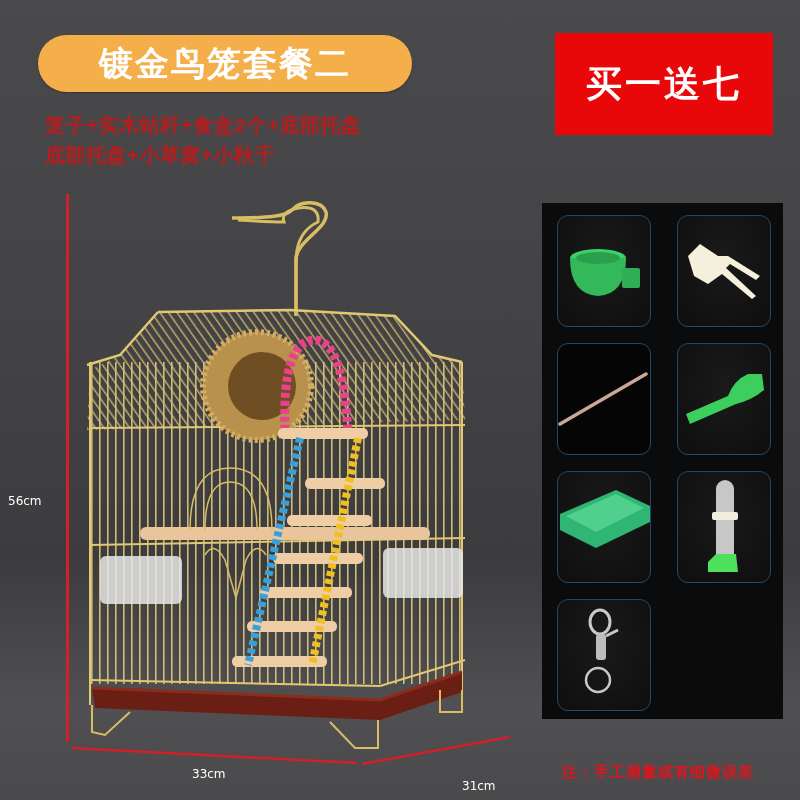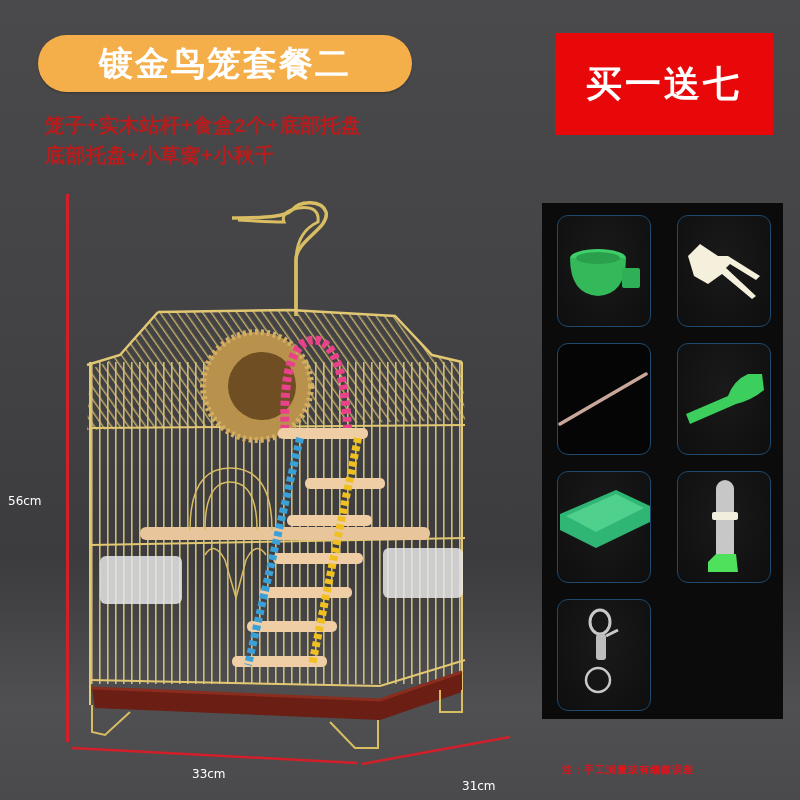--- a/index.html
+++ b/index.html
@@ -11,21 +11,21 @@
        color:#fff;font-weight:bold;font-size:34px;letter-spacing:2px;box-shadow:0 1px 2px rgba(0,0,0,.3);}
   .desc{position:absolute;left:45px;color:#b91c1c;font-size:20px;font-weight:bold;letter-spacing:0.5px;white-space:nowrap;font-family:Liberation Mono, monospace;}
   .desc.l1{top:112px;} .desc.l2{top:142px;}
   .promo{position:absolute;left:555px;top:33px;width:218px;height:102px;background:#E8080A;
        display:flex;align-items:center;justify-content:center;color:#fff;font-weight:bold;font-size:36px;letter-spacing:3px;}
   .panel{position:absolute;left:542px;top:203px;width:241px;height:516px;background:#0b0b0b;}
   .tile{position:absolute;width:92px;height:110px;border:1.5px solid #1f4a6e;border-radius:11px;
         background:radial-gradient(ellipse at 50% 40%,#1a1a1a,#0e0e0e);overflow:hidden;}
   .dimv{position:absolute;left:66px;top:194px;width:3px;height:548px;background:#d21f2a;}
   .dimtext{position:absolute;color:#fff;font-size:12px;}
-  .note{position:absolute;left:562px;top:763px;color:#e0141c;font-size:10px;font-weight:bold;letter-spacing:1px;}
+  .note{position:absolute;left:562px;top:763px;color:#e0141c;font-size:15px;font-weight:bold;letter-spacing:1px;}
   .cage{position:absolute;left:0;top:0;}
 </style>
 </head>
 <body>
 
 <div class="title-pill">
   <span>镀金鸟笼套餐二</span>
 </div>
 <div class="desc l1">笼子+实木站杆+食盒2个+底部托盘</div>
 <div class="desc l2">底部托盘+小草窝+小秋千</div>

